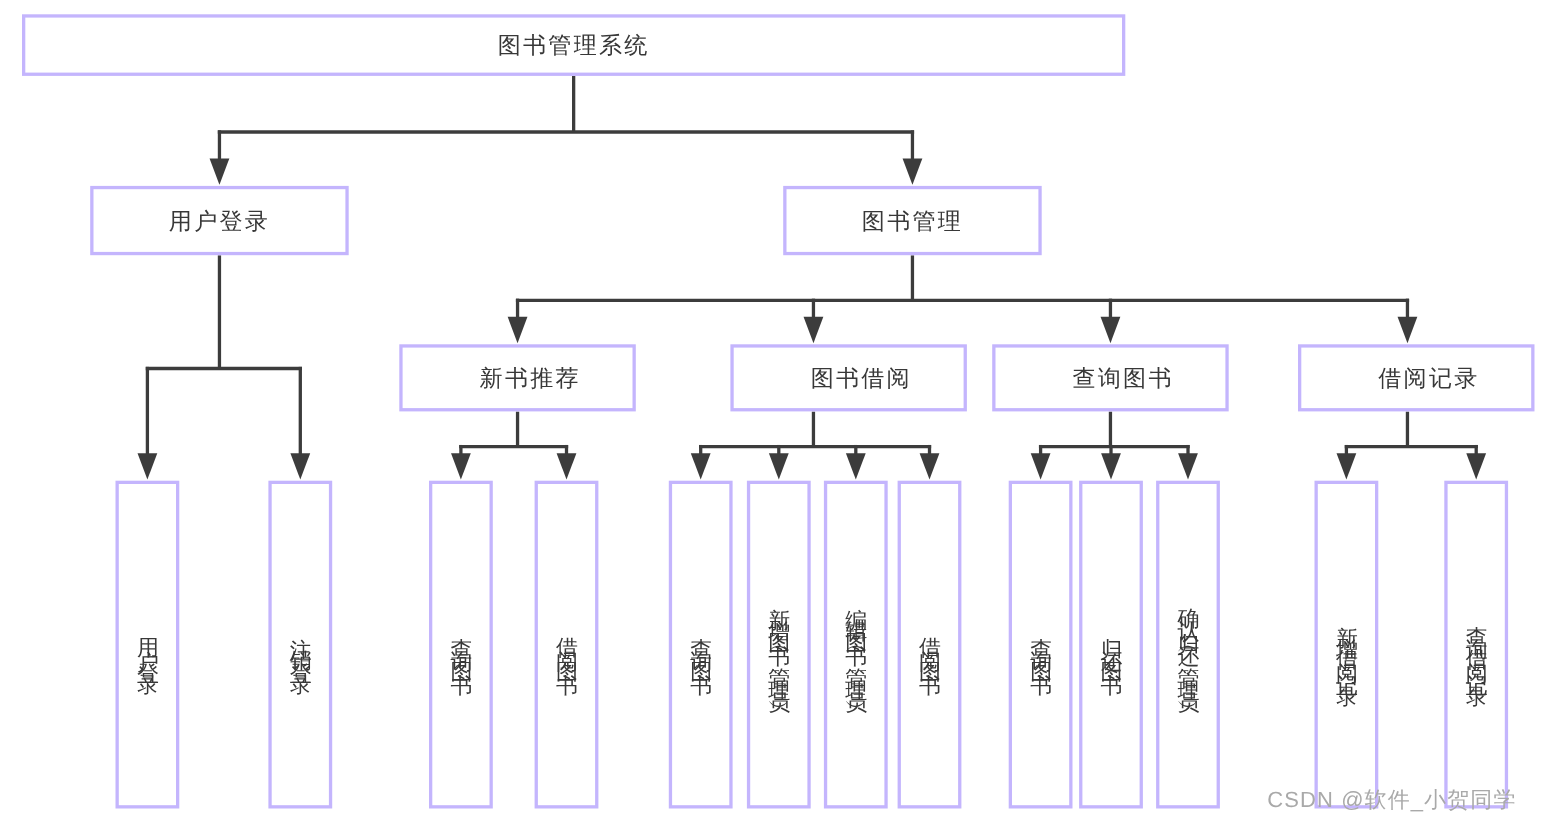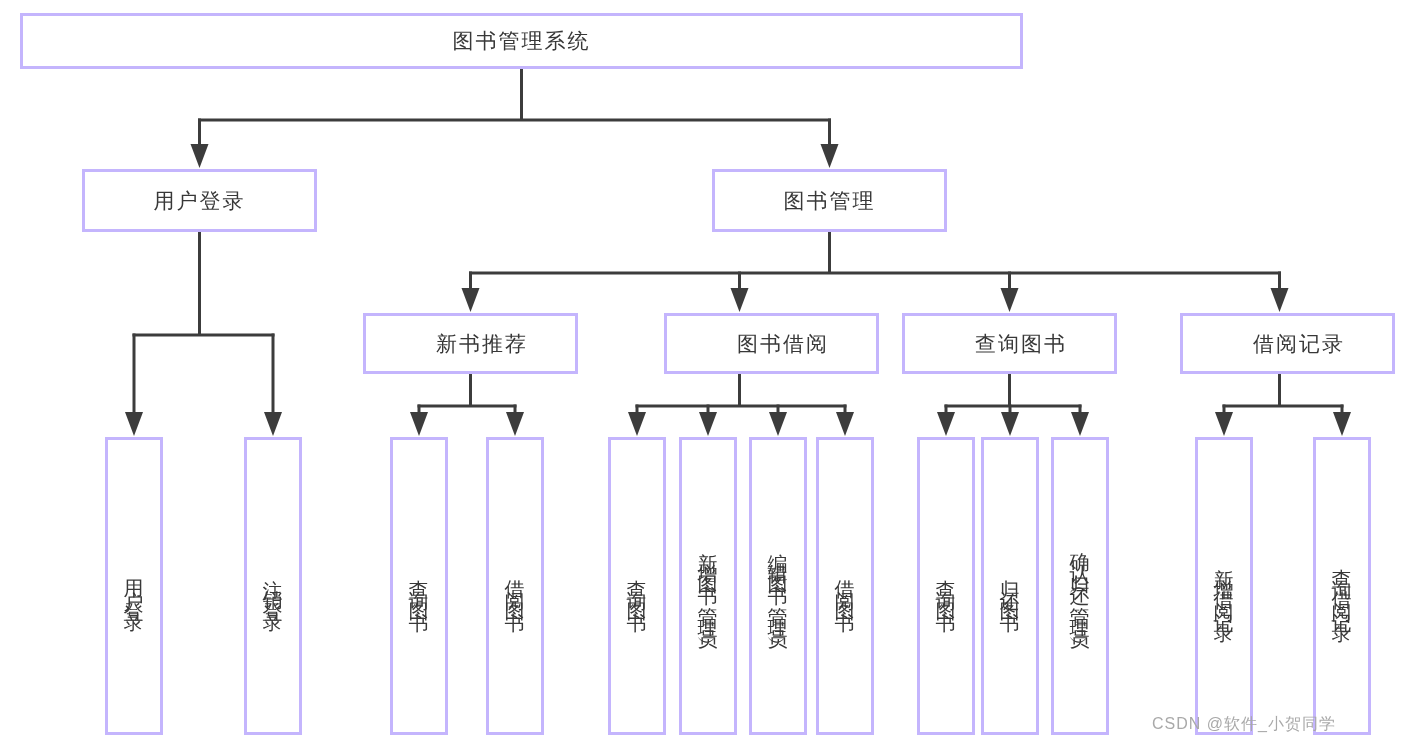--- a/index.html
+++ b/index.html
@@ -52,21 +52,21 @@
     white-space: nowrap;
   }
   .root-box    { left: 20px;  top: 13px;  width: 1003px; height: 56px; }
   .lvl2        { top: 169px; width: 235px; height: 63px; }
   .lvl3        { top: 313px; width: 215px; height: 61px; padding-left: 23px; }
   .watermark {
     position: absolute;
     left: 1152px;
     top: 714px;
     z-index: 10;
-    font-size: 16px;
+    font-size: 20px;
     color: #a9a9a9;
     letter-spacing: 1px;
     white-space: nowrap;
   }
 </style>
 </head>
 <body>
 
 <div class="canvas">
 

